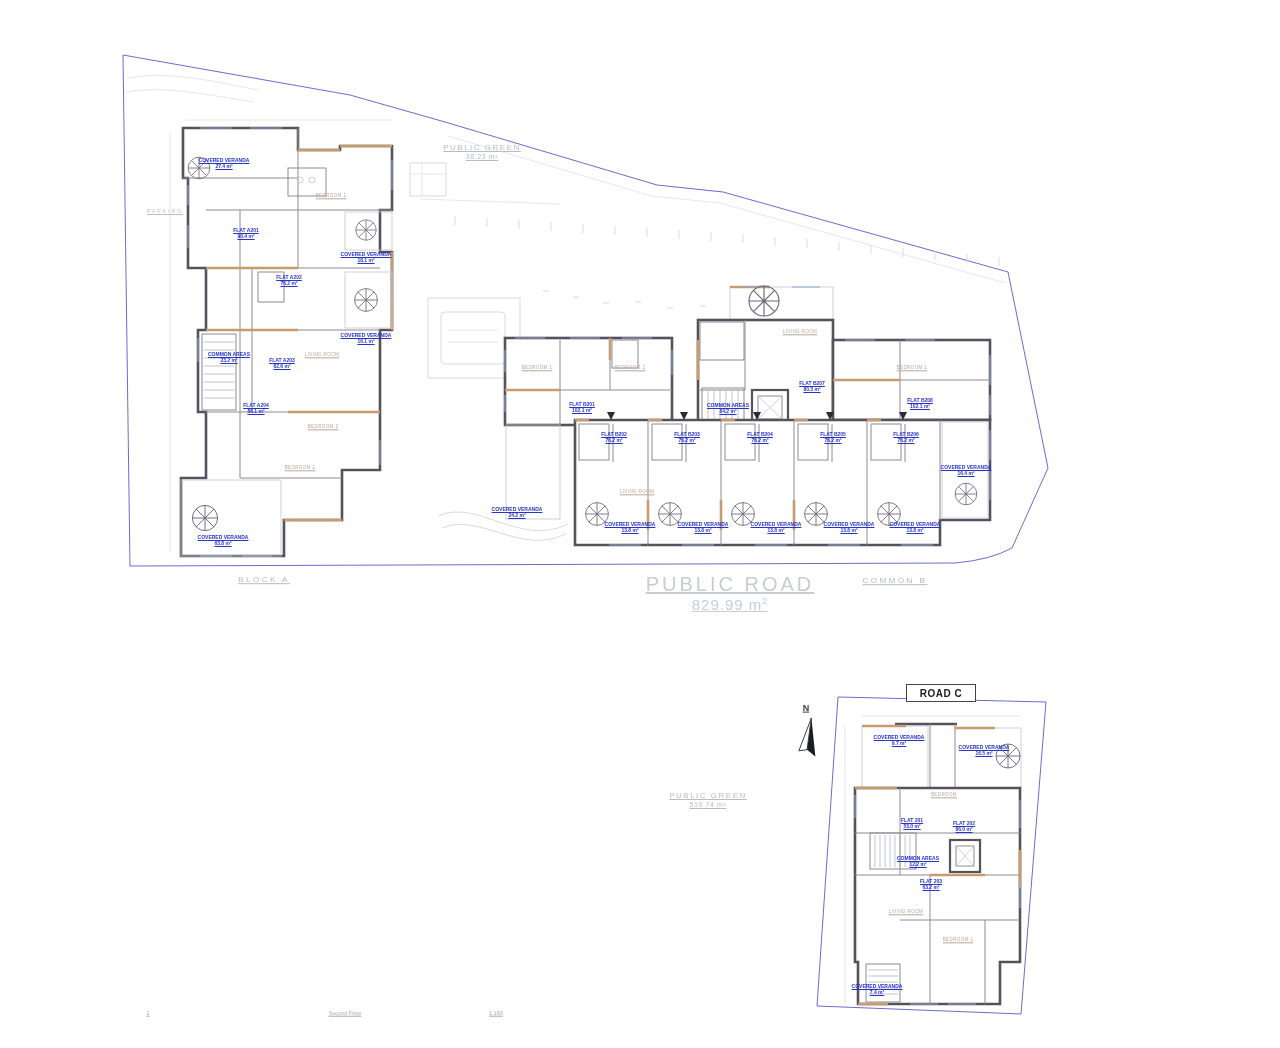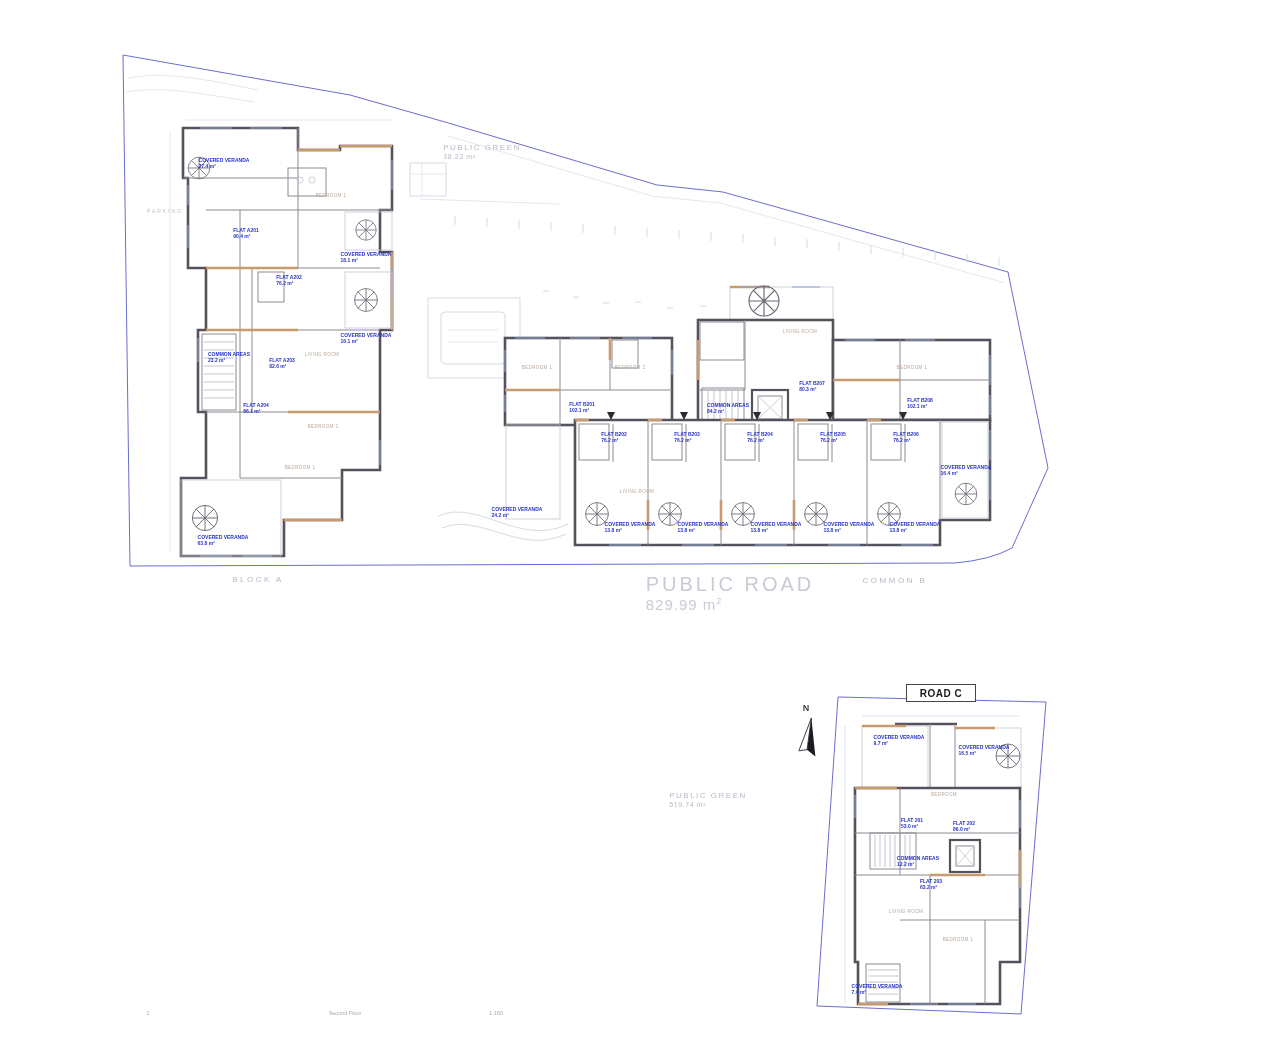--- a/index.html
+++ b/index.html
@@ -18,22 +18,22 @@
   .win{stroke:#90a8d0;stroke-width:1.1;fill:none;}
   .hatch{stroke:#a9acb6;stroke-width:.7;fill:none;}
   .decor{stroke:#d8dae4;stroke-width:1;fill:none;}
   .decor2{stroke:#e2e3ec;stroke-width:.9;fill:none;}
   .dimblue{stroke:#c8d2e8;stroke-width:.6;fill:none;}
   .spiral{stroke:#6a6672;stroke-width:.9;fill:none;}
   .doormark{fill:#2b2b33;}
   .northfill{fill:#1c1c24;stroke:none;}
   .northopen{fill:#ffffff;stroke:#1c1c24;stroke-width:.8;}
   
-  .lbl{position:absolute;transform:translate(-50%,-50%);
-       white-space:nowrap;line-height:1.2;}
+  .lbl{position:absolute;transform:translate(-50%,-50%);text-align:center;
+       white-space:nowrap;line-height:1.2;text-decoration:underline;}
   .lbl span{display:block;}
   .blue{color:#2733c9;font-size:5px;font-weight:bold;}
   .room{color:#b9a89a;font-size:4.5px;letter-spacing:.4px;}
   .muted{color:#b7bac8;}
   .pgreen{font-size:8px;letter-spacing:1.5px;}
   .pgreen .area{font-size:7px;letter-spacing:.6px;}
   .proad{font-size:20px;letter-spacing:3px;color:#c9cbd6;}
   .proad .area{font-size:15px;letter-spacing:1px;}
   .blocklbl{font-size:8px;letter-spacing:2.5px;color:#b4b8c6;}
   .parking{font-size:5px;letter-spacing:2px;color:#c0bcc8;}
@@ -198,21 +198,21 @@
   <span>PUBLIC GREEN</span>
   <span class="area">519.74 m²</span>
 </div>
 <div class="lbl parking" style="left:165px;top:211px">
   <span>PARKING</span>
 </div>
 <div class="lbl north-n" style="left:806px;top:708px">
   <span>N</span>
 </div>
 
-<div class="lbl blocklbl" style="left:258px;top:580px">
+<div class="lbl blocklbl" style="left:264px;top:580px">
       <span>BLOCK A</span>
     </div>
 <div class="lbl blocklbl" style="left:895px;top:581px">
       <span>COMMON B</span>
     </div>
 <div id="blockc-title">
       <span>ROAD C</span>
     </div>
 
 <div class="lbl blue" style="left:246px;top:233px">

